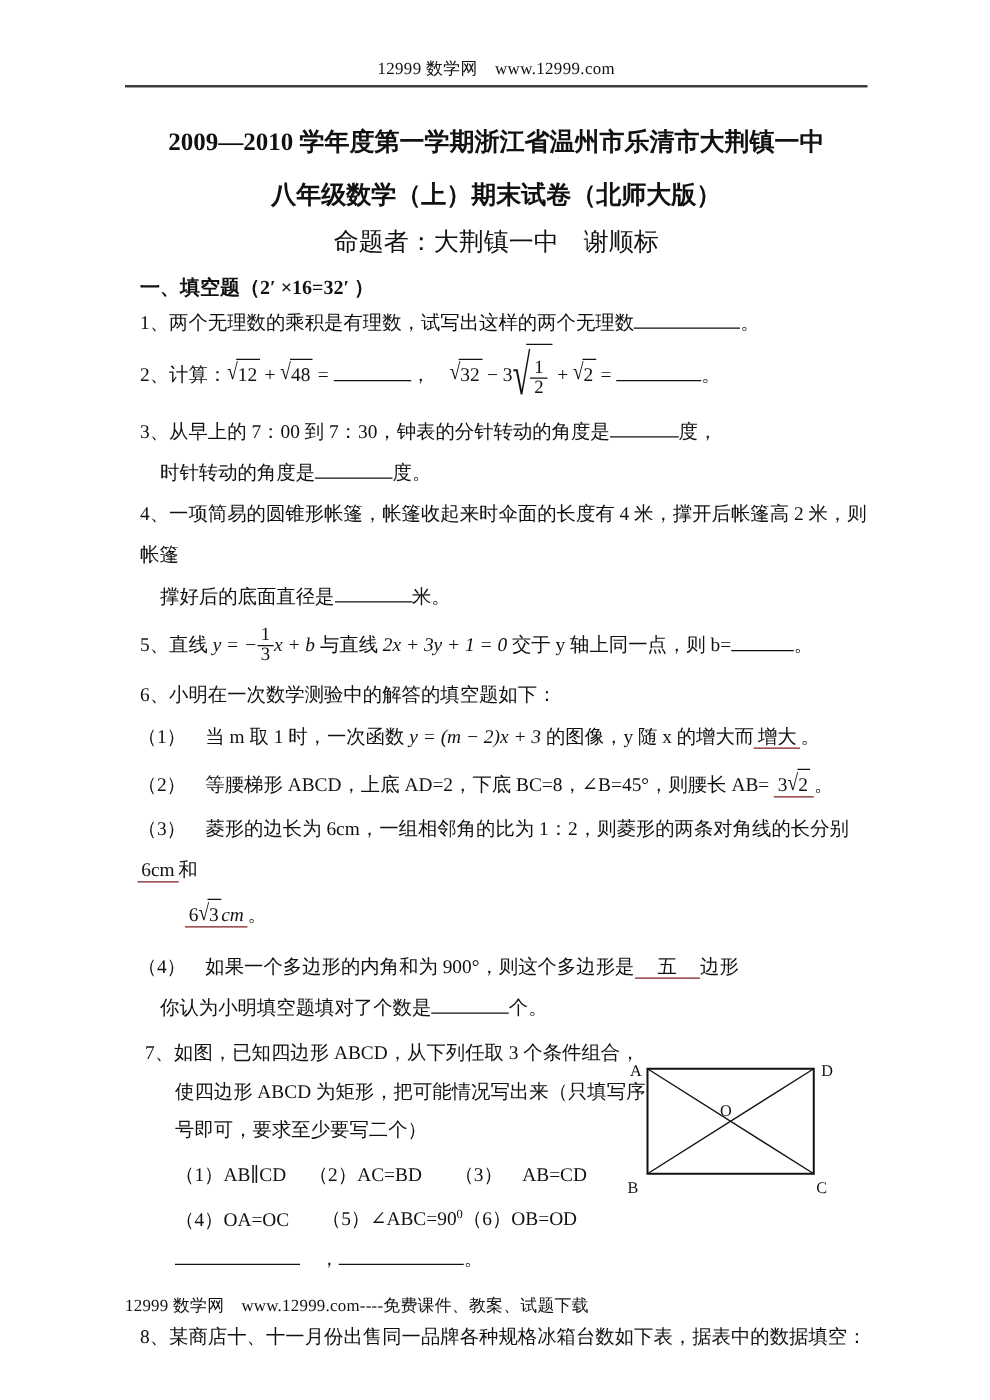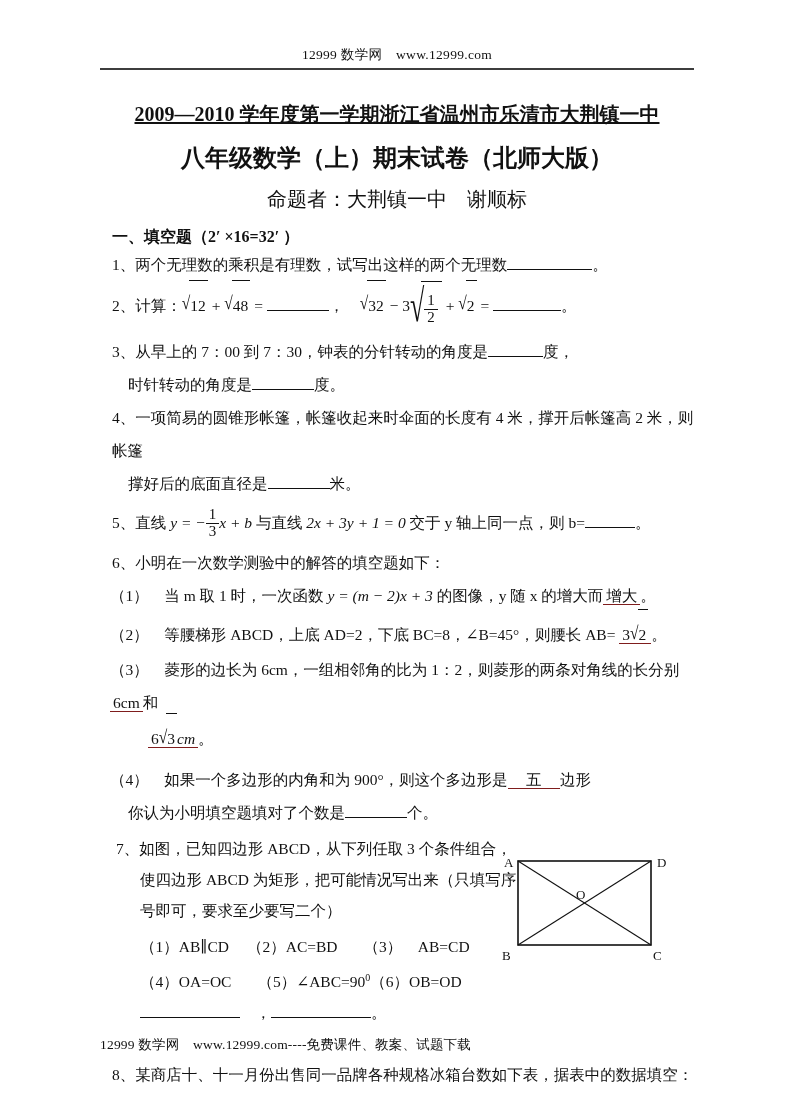--- a/index.html
+++ b/index.html
@@ -6,36 +6,36 @@
   .page{
     width:792px;height:1120px;background:#ffffff;position:relative;
     font-family:"Liberation Serif","DejaVu Serif",serif;color:#111;
     overflow:hidden;margin:0 auto;
   }
   .content{position:absolute;left:100px;top:0;width:594px;}
   .doc-header{
     text-align:center;padding-top:46px;padding-bottom:4px;
     border-bottom:2px solid #3d3d3d;font-size:13.5px;letter-spacing:.3px;
   }
-  .title1{margin:30px 0 0;text-align:center;font-size:20px;font-weight:bold;line-height:1.4;text-decoration:underline;}
-  .title2{margin:14px 0 0;text-align:center;font-size:24px;font-weight:bold;line-height:1.4;}
+  .title1{margin:30px 0 0;text-align:center;font-size:20px;font-weight:bold;line-height:1.4;}
+  .title2{margin:14px 0 0;text-align:center;font-size:20px;font-weight:bold;line-height:1.4;}
   .author{margin-top:10px;text-align:center;font-size:20px;}
   .section{margin-top:13px;font-weight:bold;font-size:16px;line-height:1.4;}
   .row{font-size:15.5px;line-height:33px;}
   .row-tall{font-size:15.5px;line-height:48px;}
   .q{padding-left:12px;}
   .cont{padding-left:28px;}
   .item{padding-left:10px;}
   .item-deep{padding-left:48px;line-height:40px;}
   .blank{display:inline-block;border-bottom:1px solid #111;height:15px;vertical-align:baseline;}
   .w50{width:50px}.w55{width:55px}.w62{width:62px}.w68{width:68px}.w85{width:85px}.w100{width:100px}
   .math{font-style:italic;}
   .sqrt{white-space:nowrap;}
   .sqrt .rs{display:inline-block;transform:scaleY(1.18);transform-origin:50% 78%;}
-  .sqrt .rad{border-top:1.3px solid #111;padding:16px 2px 0 1px;margin-left:-1px;}
+  .sqrt .rad{border-top:1.3px solid #111;padding:4px 2px 0 1px;margin-left:-1px;}
   .frac{display:inline-block;vertical-align:middle;text-align:center;line-height:1.05;font-size:15px;position:relative;top:-1px;}
   .frac .fn{display:block;padding:0 3px;}
   .frac .fd{display:block;border-top:1.2px solid #111;padding:0 3px;}
   .bigroot{white-space:nowrap;display:inline-block;vertical-align:middle;}
   .bigroot .rs{display:inline-block;font-size:26px;transform:scaleY(1.75);transform-origin:50% 55%;vertical-align:middle;line-height:0;margin-right:-3px;}
   .bigroot .rad{display:inline-block;border-top:1.4px solid #111;vertical-align:middle;padding:3px 4px 0 3px;}
   .ans{border-bottom:1px solid #7f1d1d;padding:0 3px;white-space:nowrap;}
   .q7wrap{position:relative;margin-top:4px;}
   .q7text{width:410px;}
   .q7l{font-size:15.5px;line-height:31px;}

